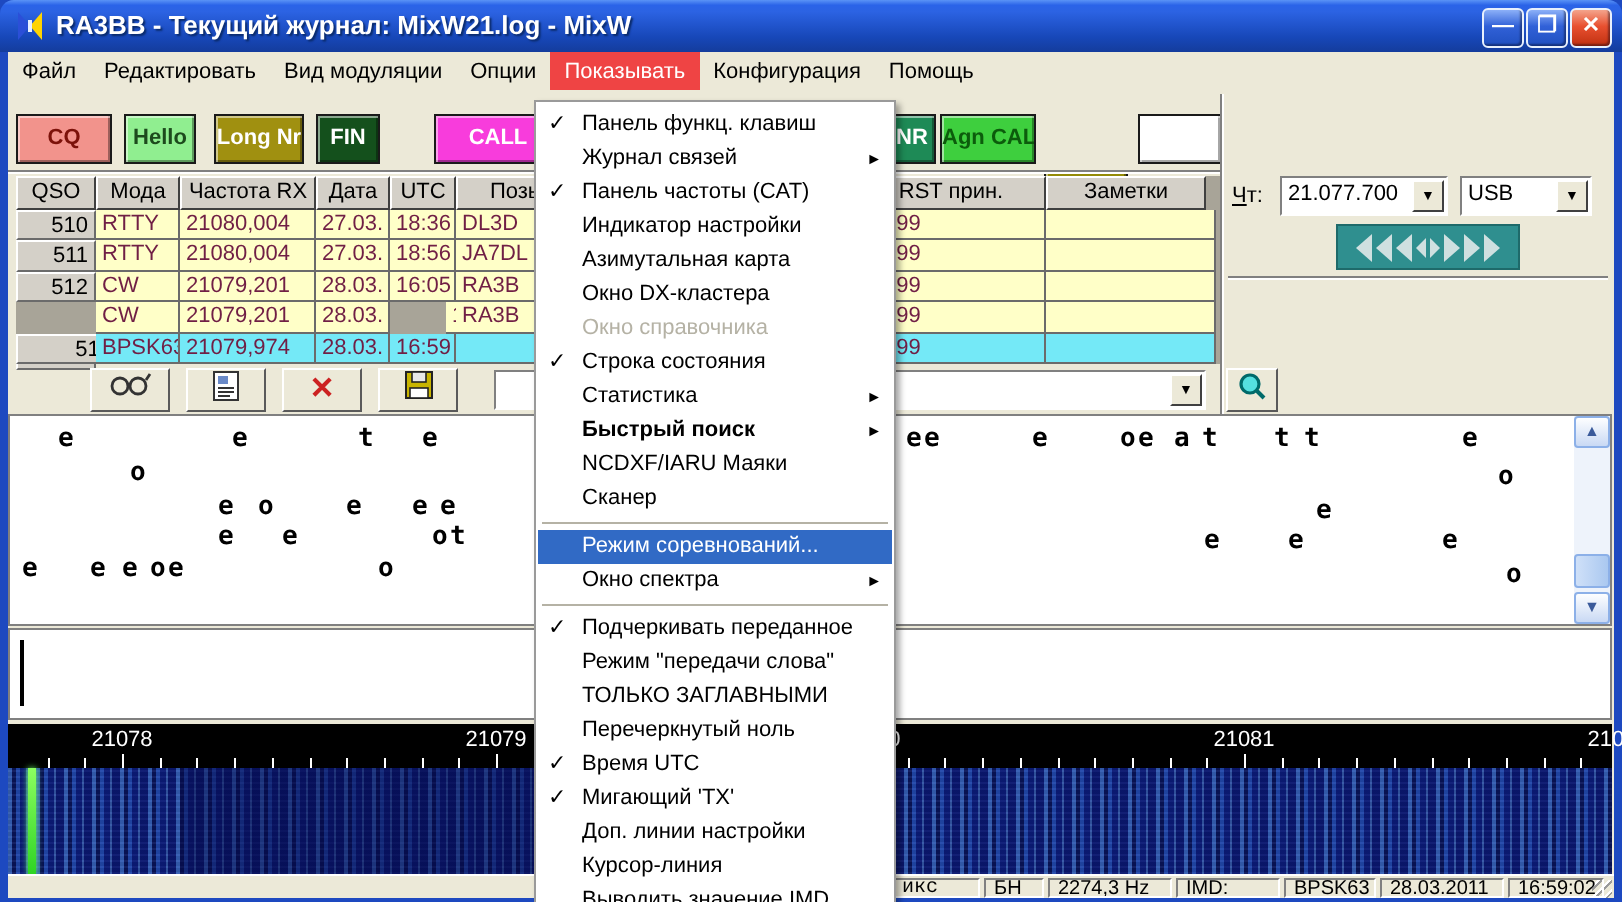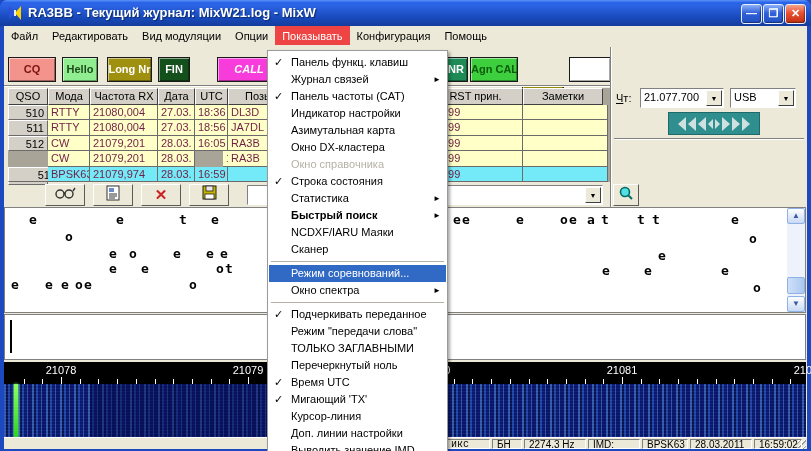--- a/index.html
+++ b/index.html
@@ -115,21 +115,21 @@
 
   <div class="client"></div>
 
   <div class="menubar"><div class="mitem" style="position: static; display: inline-block;">Файл</div><div class="mitem" style="position: static; display: inline-block;">Редактировать</div><div class="mitem" style="position: static; display: inline-block;">Вид модуляции</div><div class="mitem" style="position: static; display: inline-block;">Опции</div><div class="mitem sel" style="position: static; display: inline-block;">Показывать</div><div class="mitem" style="position: static; display: inline-block;">Конфигурация</div><div class="mitem" style="position: static; display: inline-block;">Помощь</div></div>
 
   <div>
       <div class="mbtn" style="position: absolute; left: 8px; top: 57px; width: 48px; height: 25px; background: rgb(242, 147, 140); color: rgb(124, 18, 10);">CQ</div>
       <div class="mbtn" style="position: absolute; left: 62px; top: 57px; width: 36px; height: 25px; background: rgb(144, 238, 144); color: rgb(29, 74, 29);">Hello</div>
       <div class="mbtn" style="position: absolute; left: 107px; top: 57px; width: 45px; height: 25px; background: rgb(160, 144, 16); color: rgb(255, 255, 255);">Long Nr</div>
       <div class="mbtn" style="position: absolute; left: 158px; top: 57px; width: 32px; height: 25px; background: rgb(20, 80, 28); color: rgb(255, 255, 255);">FIN</div>
-      <div class="mbtn" style="position: absolute; left: 217px; top: 57px; width: 64px; height: 25px; background: rgb(248, 60, 220); color: rgb(255, 255, 255); font-style: italic;">CALL</div>
+      <div class="mbtn" style="position: absolute; left: 217px; top: 57px; width: 64px; height: 25px; background: rgb(248, 60, 220); color: rgb(255, 255, 255);">CALL</div>
       <div class="mbtn" style="position: absolute; left: 444px; top: 57px; width: 24px; height: 25px; background: rgb(30, 138, 86); color: rgb(255, 255, 255);">NR</div>
       <div class="mbtn" style="position: absolute; left: 470px; top: 57px; width: 48px; height: 25px; background: rgb(62, 207, 62); color: rgb(12, 92, 12);">Agn CALL</div>
       <div class="mbtn" style="position: absolute; left: 522px; top: 57px; width: 42px; height: 25px; background: rgb(149, 139, 6); color: rgb(26, 26, 0); margin-top: 28px;">QRZ</div>
       <div class="mbtn" style="position: absolute; left: 569px; top: 57px; width: 42px; height: 25px; background: rgb(255, 255, 255); color: rgb(0, 0, 0);"></div>
     </div>
 
   <div class="hgroove" style="left:4px;top:85px;width:606px;"></div>
   <div class="vgroove" style="left:610px;top:47px;height:160px;"></div>
   <div class="hgroove" style="left:614px;top:138px;width:190px;"></div>
 
@@ -375,18 +375,18 @@
       <div class="dsep"></div>
       <div class="ditem hl"><div class="dcheck"></div><div class="dtext" style="display: inline;">Режим соревнований...</div></div>
       <div class="ditem"><div class="dcheck"></div><div class="dtext" style="display: inline;">Окно спектра</div><div class="darr">►</div></div>
       <div class="dsep"></div>
       <div class="ditem"><div class="dcheck">✓</div><div class="dtext" style="display: inline;">Подчеркивать переданное</div></div>
       <div class="ditem"><div class="dcheck"></div><div class="dtext" style="display: inline;">Режим "передачи слова"</div></div>
       <div class="ditem"><div class="dcheck"></div><div class="dtext" style="display: inline;">ТОЛЬКО ЗАГЛАВНЫМИ</div></div>
       <div class="ditem"><div class="dcheck"></div><div class="dtext" style="display: inline;">Перечеркнутый ноль</div></div>
       <div class="ditem"><div class="dcheck">✓</div><div class="dtext" style="display: inline;">Время UTC</div></div>
       <div class="ditem"><div class="dcheck">✓</div><div class="dtext" style="display: inline;">Мигающий 'TX'</div></div>
+      <div class="ditem"><div class="dcheck"></div><div class="dtext" style="display: inline;">Доп. линии настройки</div></div>
       <div class="ditem"><div class="dcheck"></div><div class="dtext" style="display: inline;">Курсор-линия</div></div>
-      <div class="ditem"><div class="dcheck"></div><div class="dtext" style="display: inline;">Доп. линии настройки</div></div>
       <div class="ditem"><div class="dcheck"></div><div class="dtext" style="display: inline;">Выводить значение IMD</div></div>
     </div>
 
 </div>
 
 </body></html>

